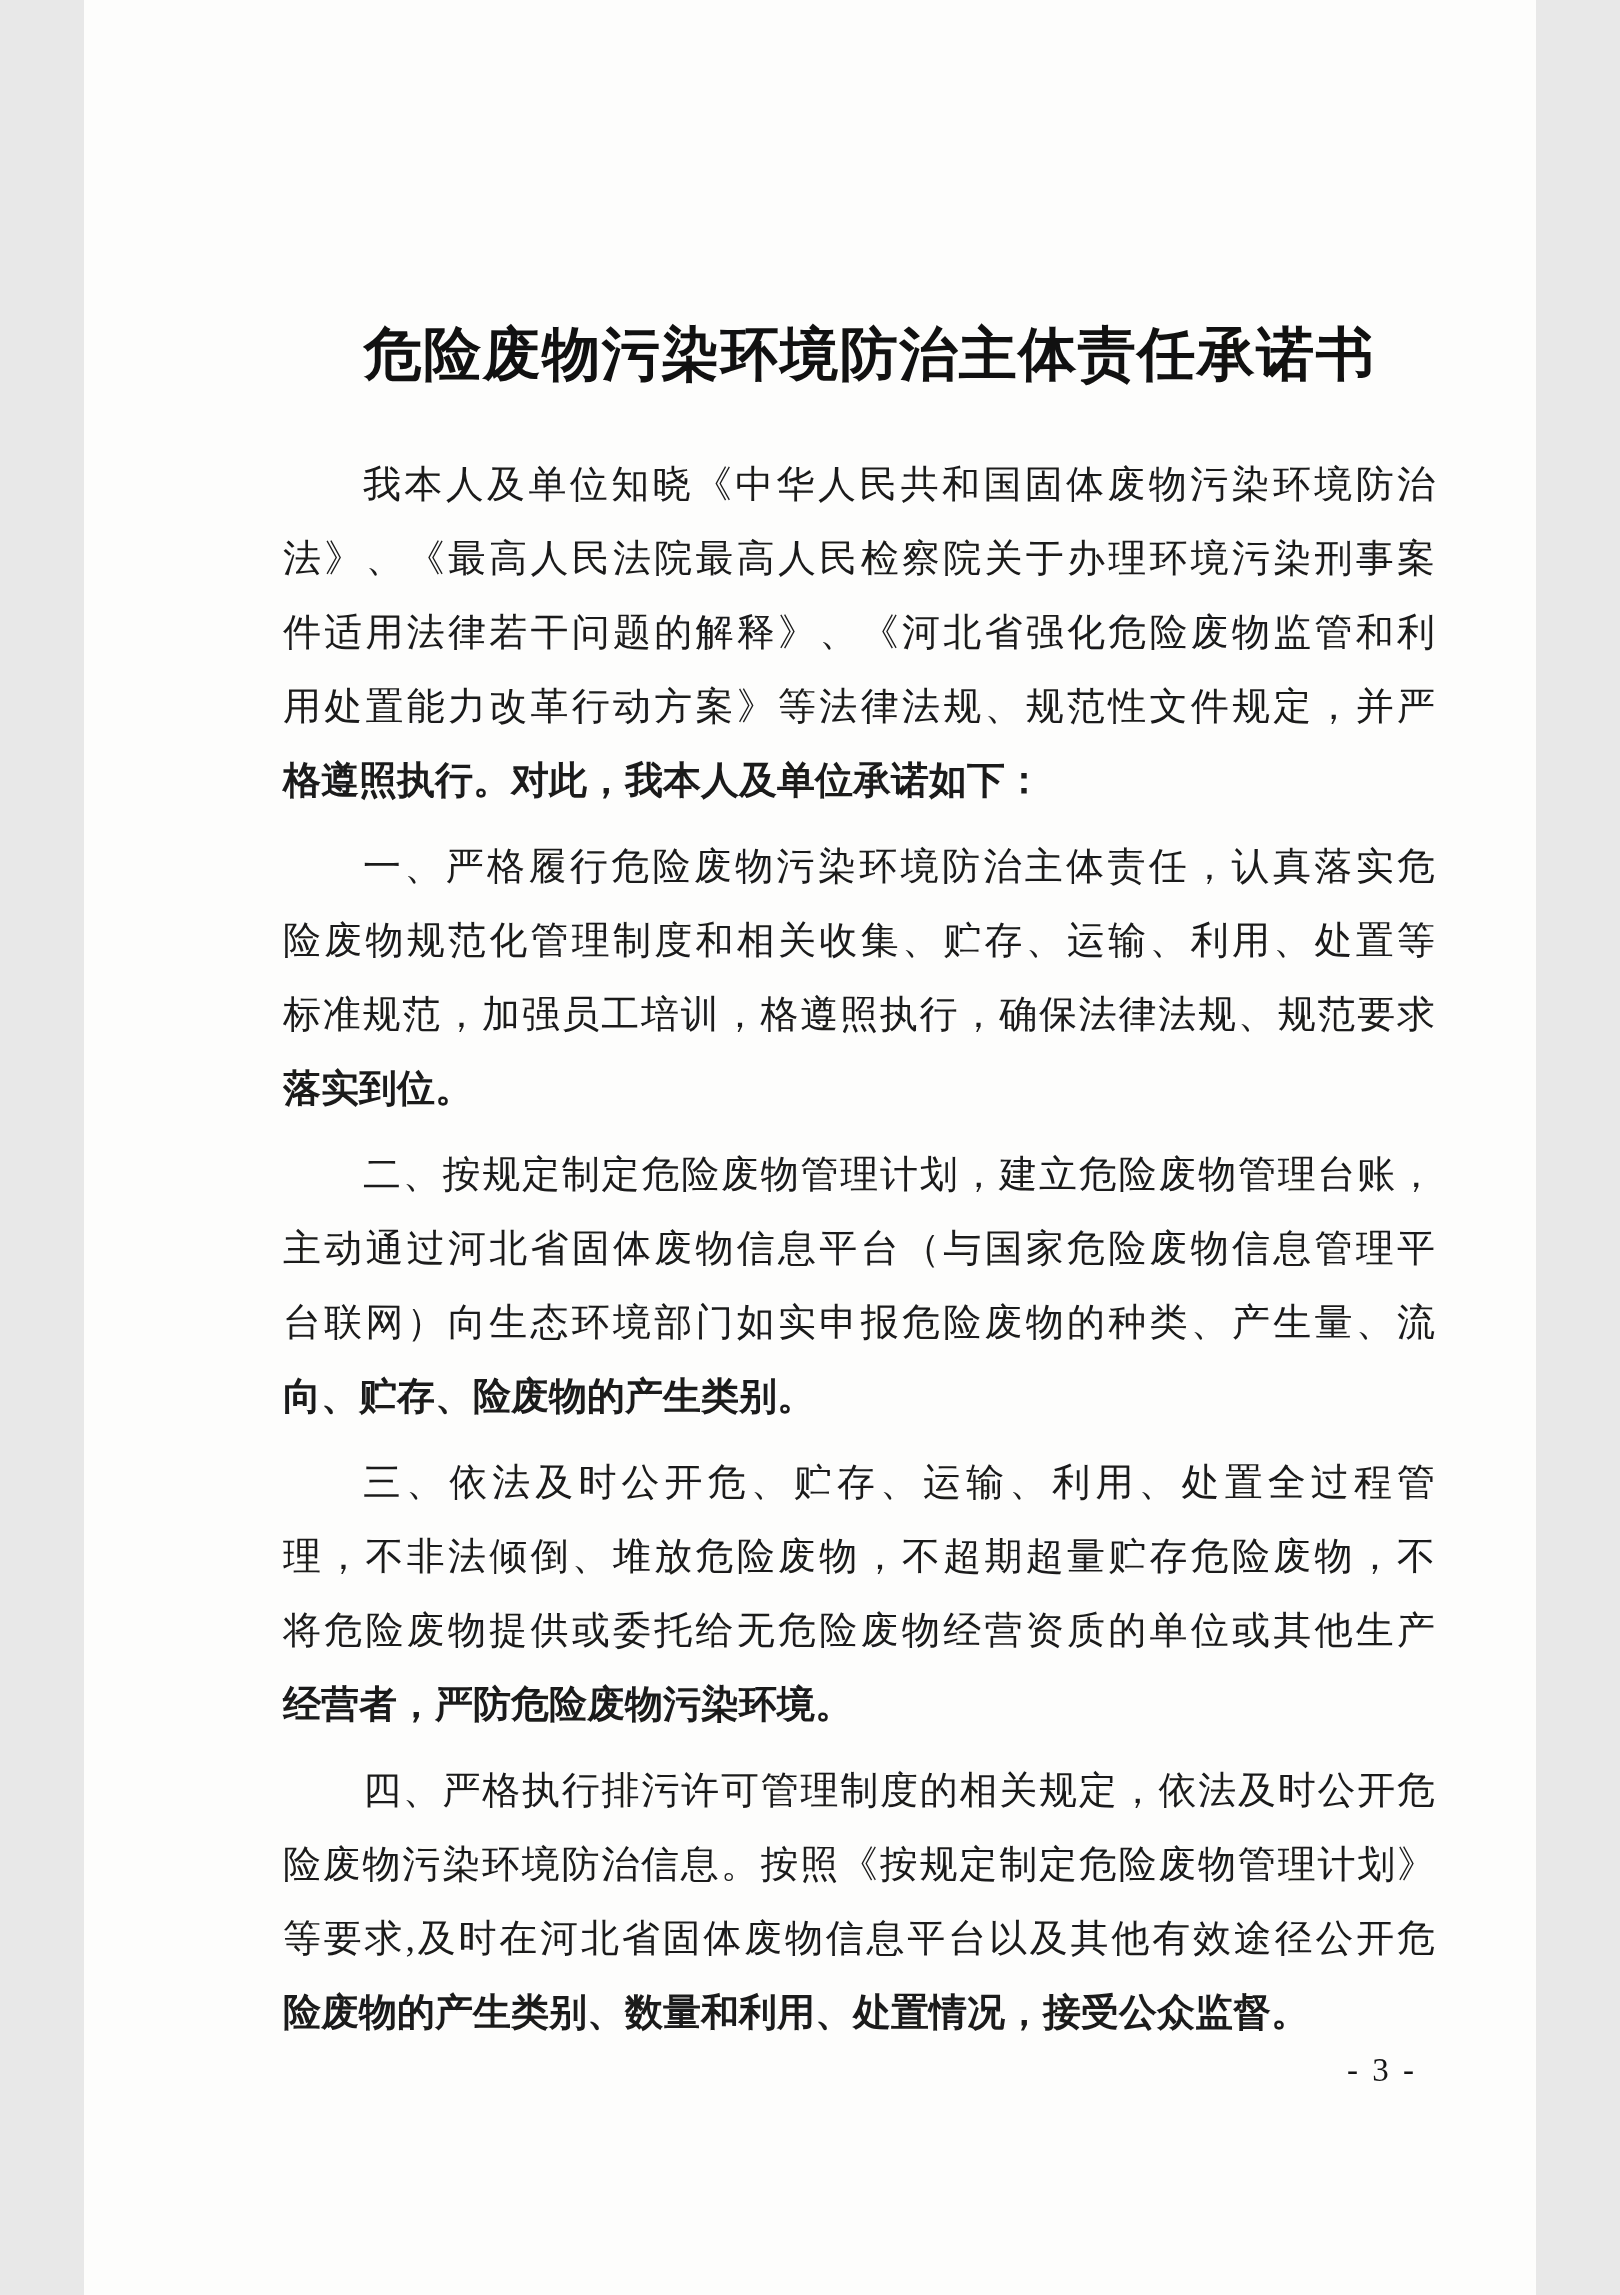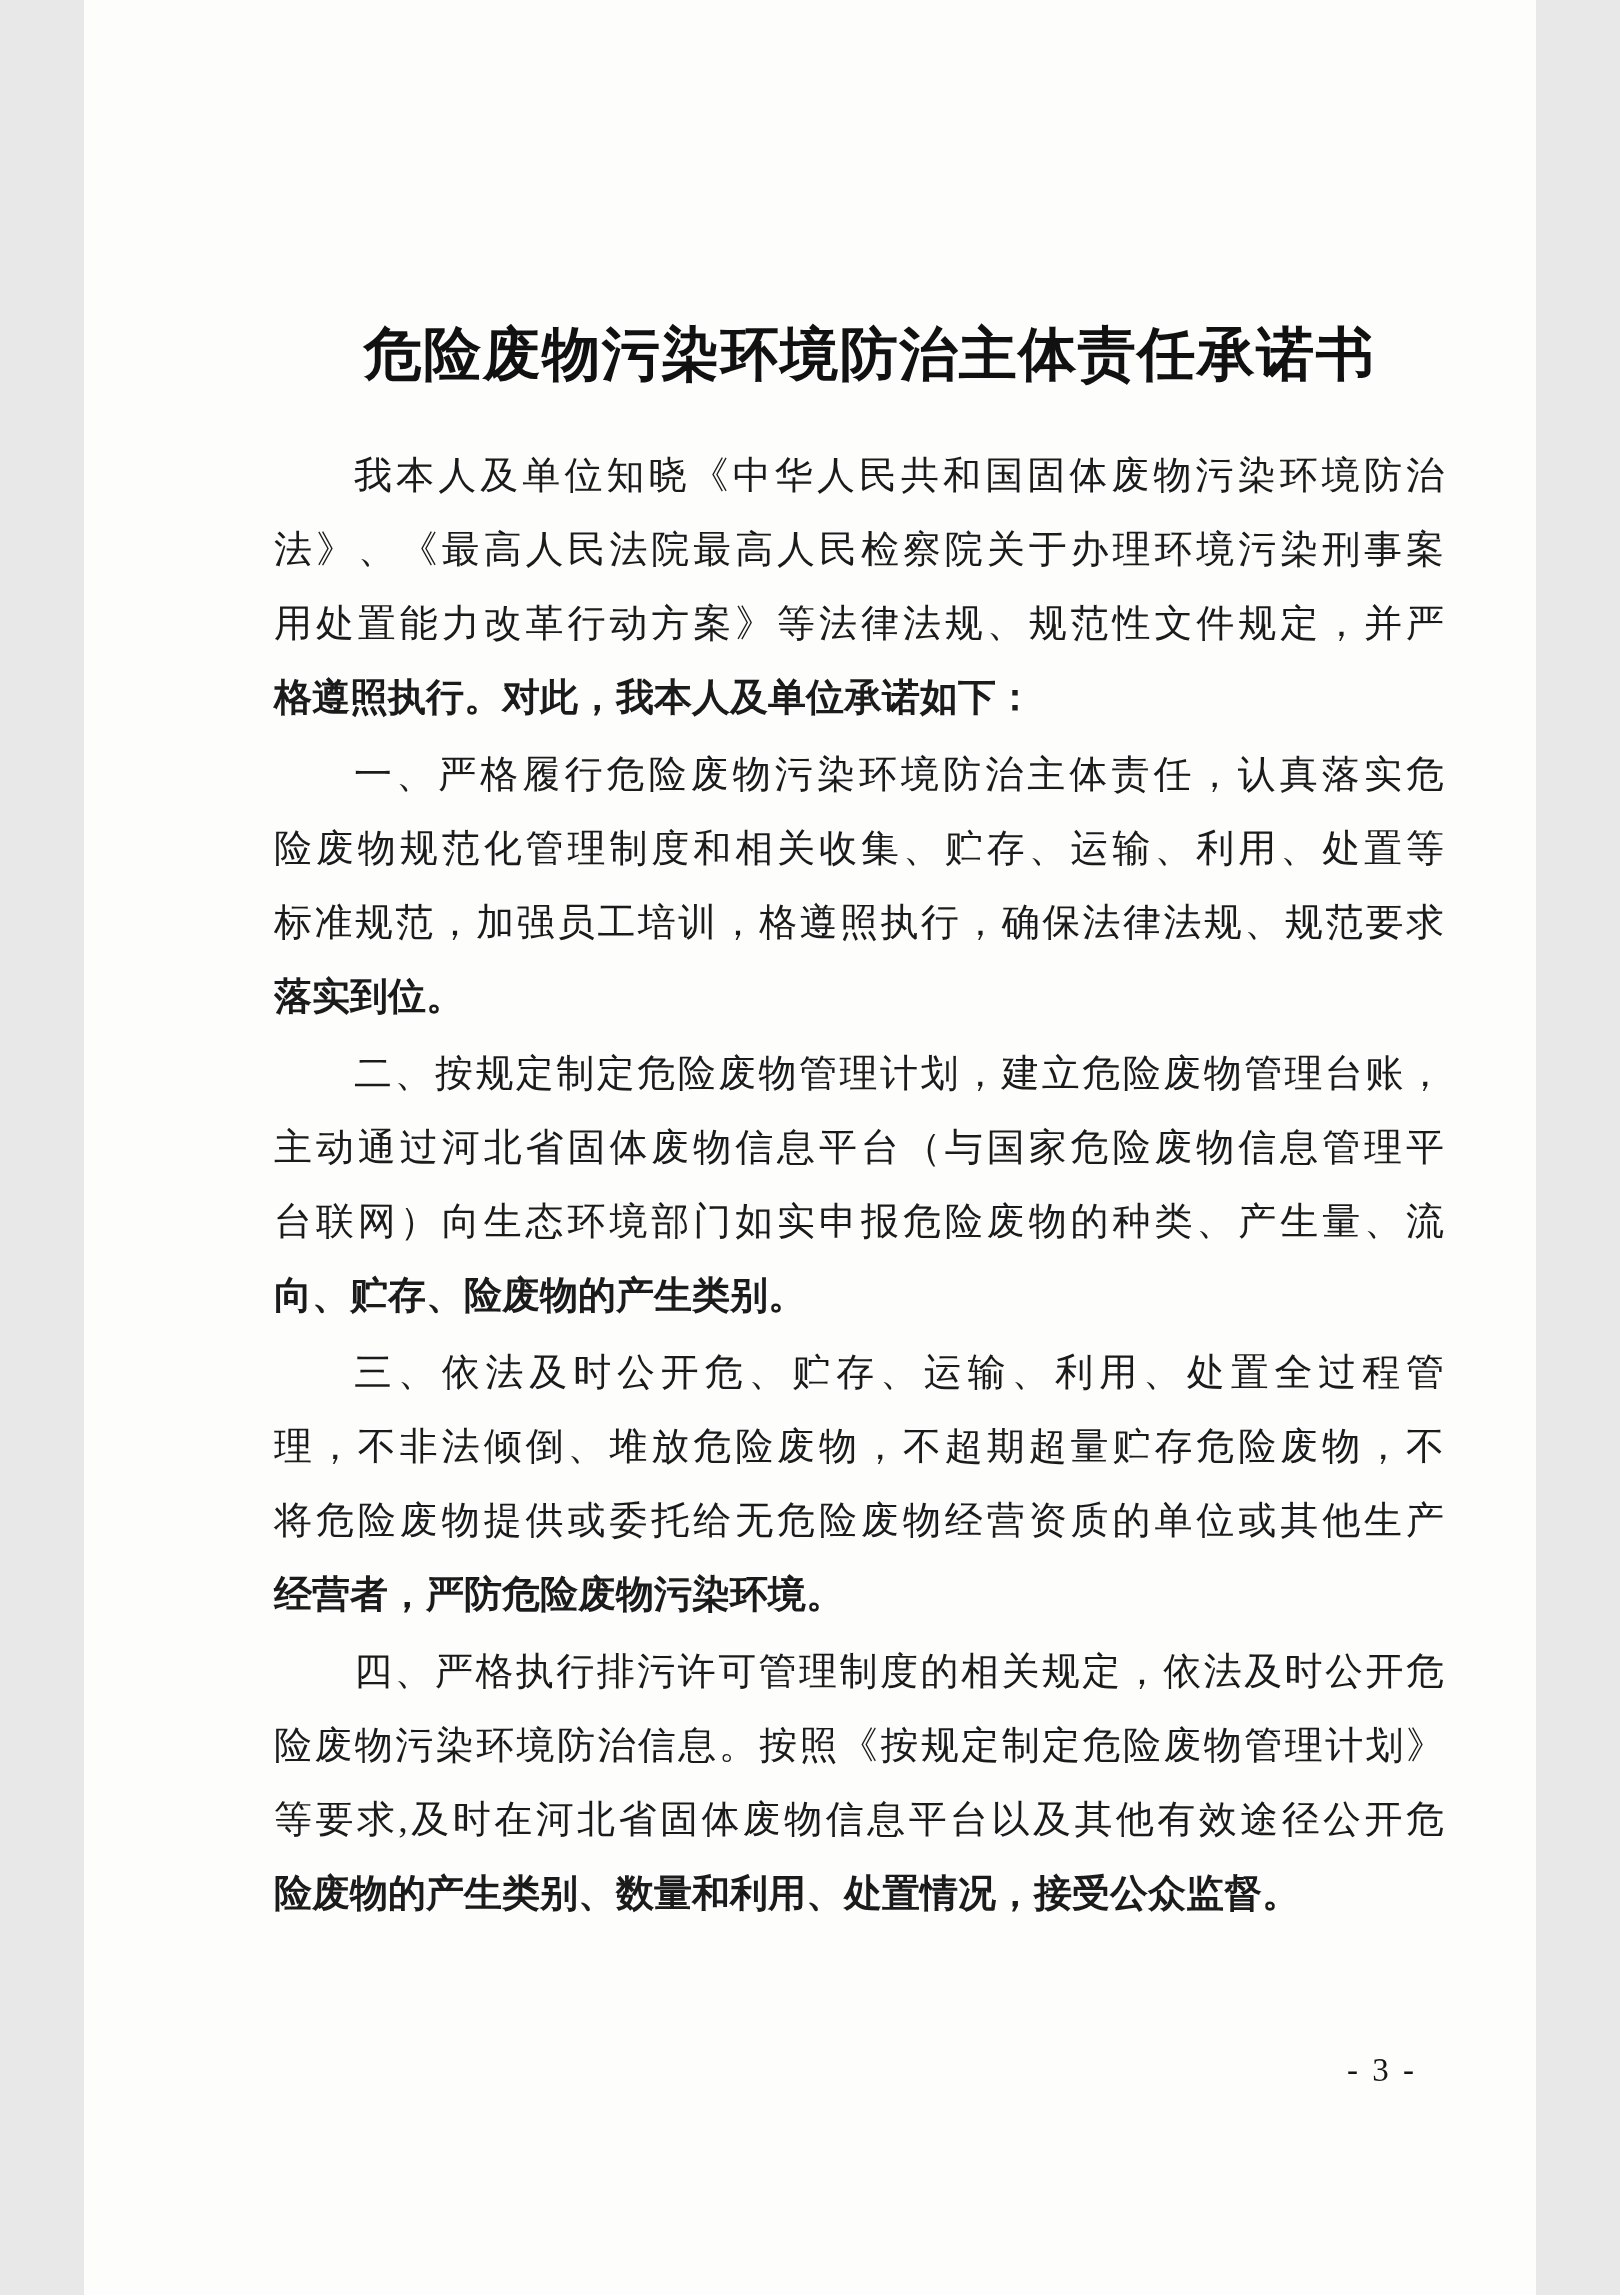--- a/index.html
+++ b/index.html
@@ -33,21 +33,21 @@
   .body-text {
     position: absolute;
     top: 435px;
     left: 187px;
     width: 1176px;
     font-family: "Liberation Serif", "DejaVu Serif", serif;
     font-size: 38px;
     color: #1b1b1b;
   }
   .paragraph {
-    margin: 3px;
+    margin: 12px;
     padding: 0;
   }
   .line {
     height: 74px;
     line-height: 74px;
     text-align: justify;
     text-align-last: justify;
     text-justify: inter-character;
     white-space: nowrap;
   }
@@ -77,20 +77,21 @@
 
 <div class="page">
 
   <h1 class="doc-title">危险废物污染环境防治主体责任承诺书</h1>
 
   <div class="body-text">
 
     <div class="paragraph">
       <div class="line first">我本人及单位知晓《中华人民共和国固体废物污染环境防治</div>
       <div class="line">法》、《最高人民法院最高人民检察院关于办理环境污染刑事案</div>
+      <div class="line">件适用法律若干问题的解释》、《河北省强化危险废物监管和利</div>
       <div class="line">用处置能力改革行动方案》等法律法规、规范性文件规定，并严</div>
       <div class="line last">格遵照执行。对此，我本人及单位承诺如下：</div>
     </div>
 
     <div class="paragraph">
       <div class="line first">一、严格履行危险废物污染环境防治主体责任，认真落实危</div>
       <div class="line">险废物规范化管理制度和相关收集、贮存、运输、利用、处置等</div>
       <div class="line">标准规范，加强员工培训，格遵照执行，确保法律法规、规范要求</div>
       <div class="line last">落实到位。</div>
     </div>

